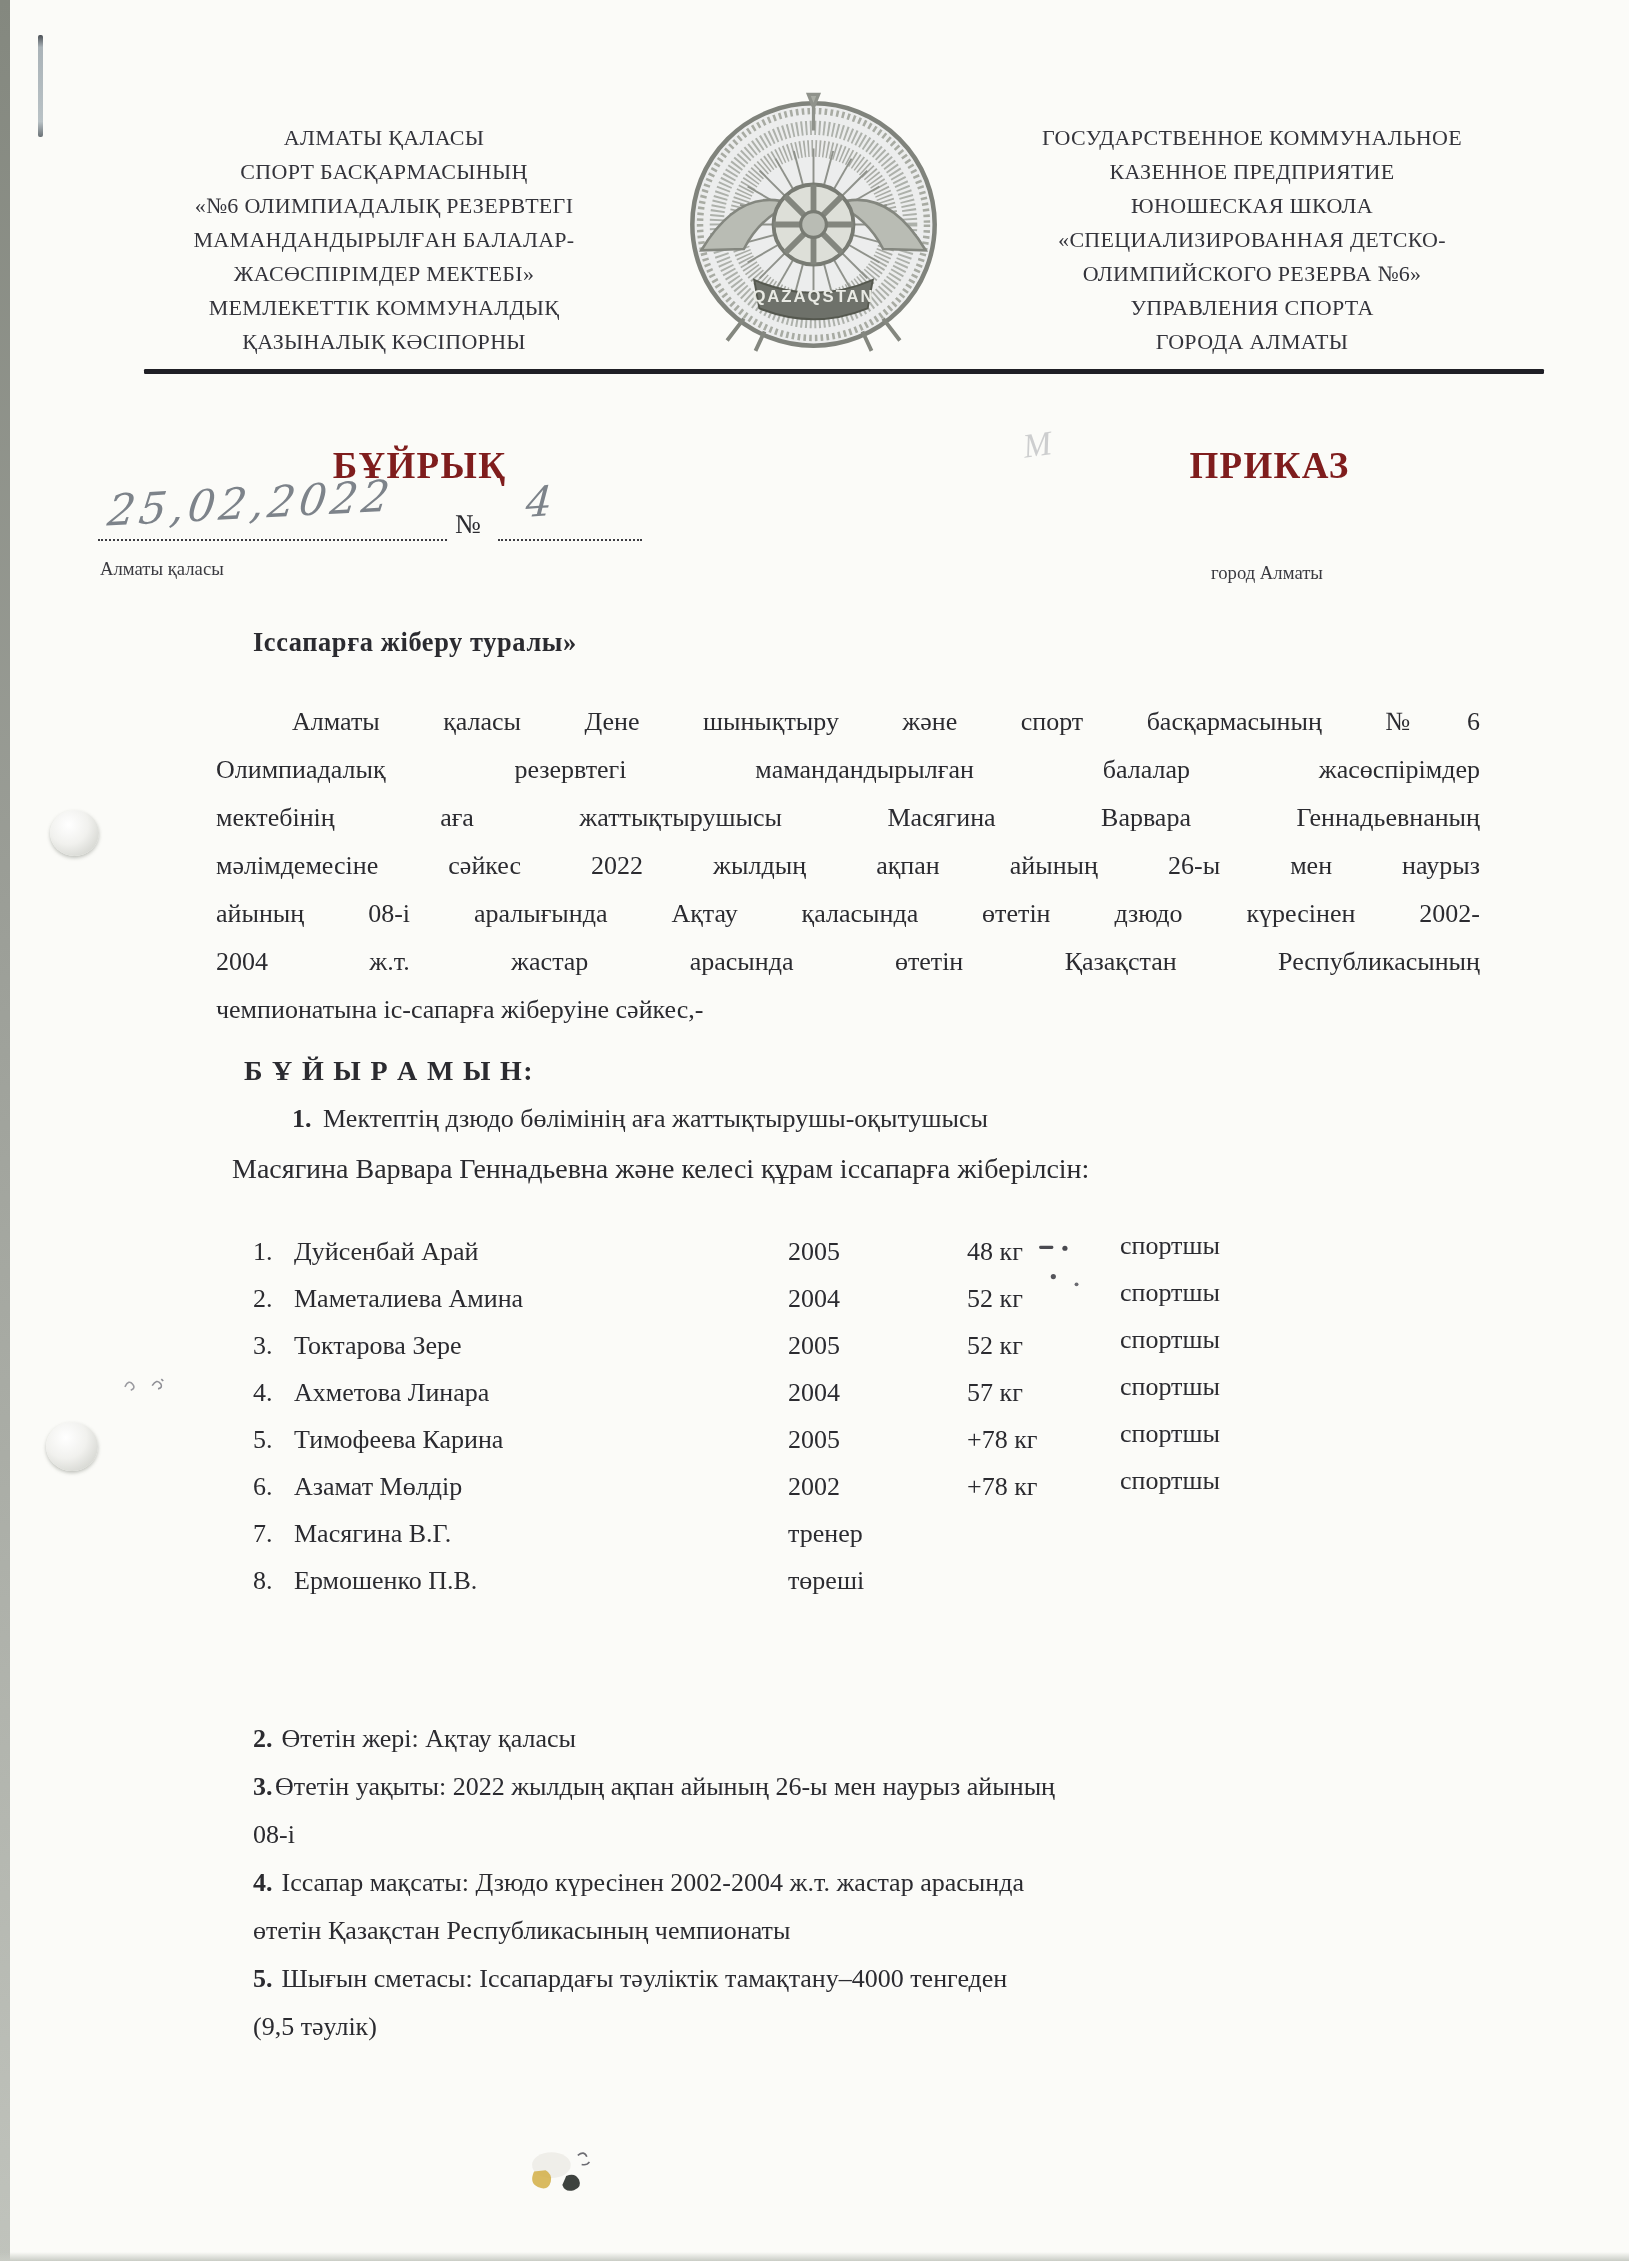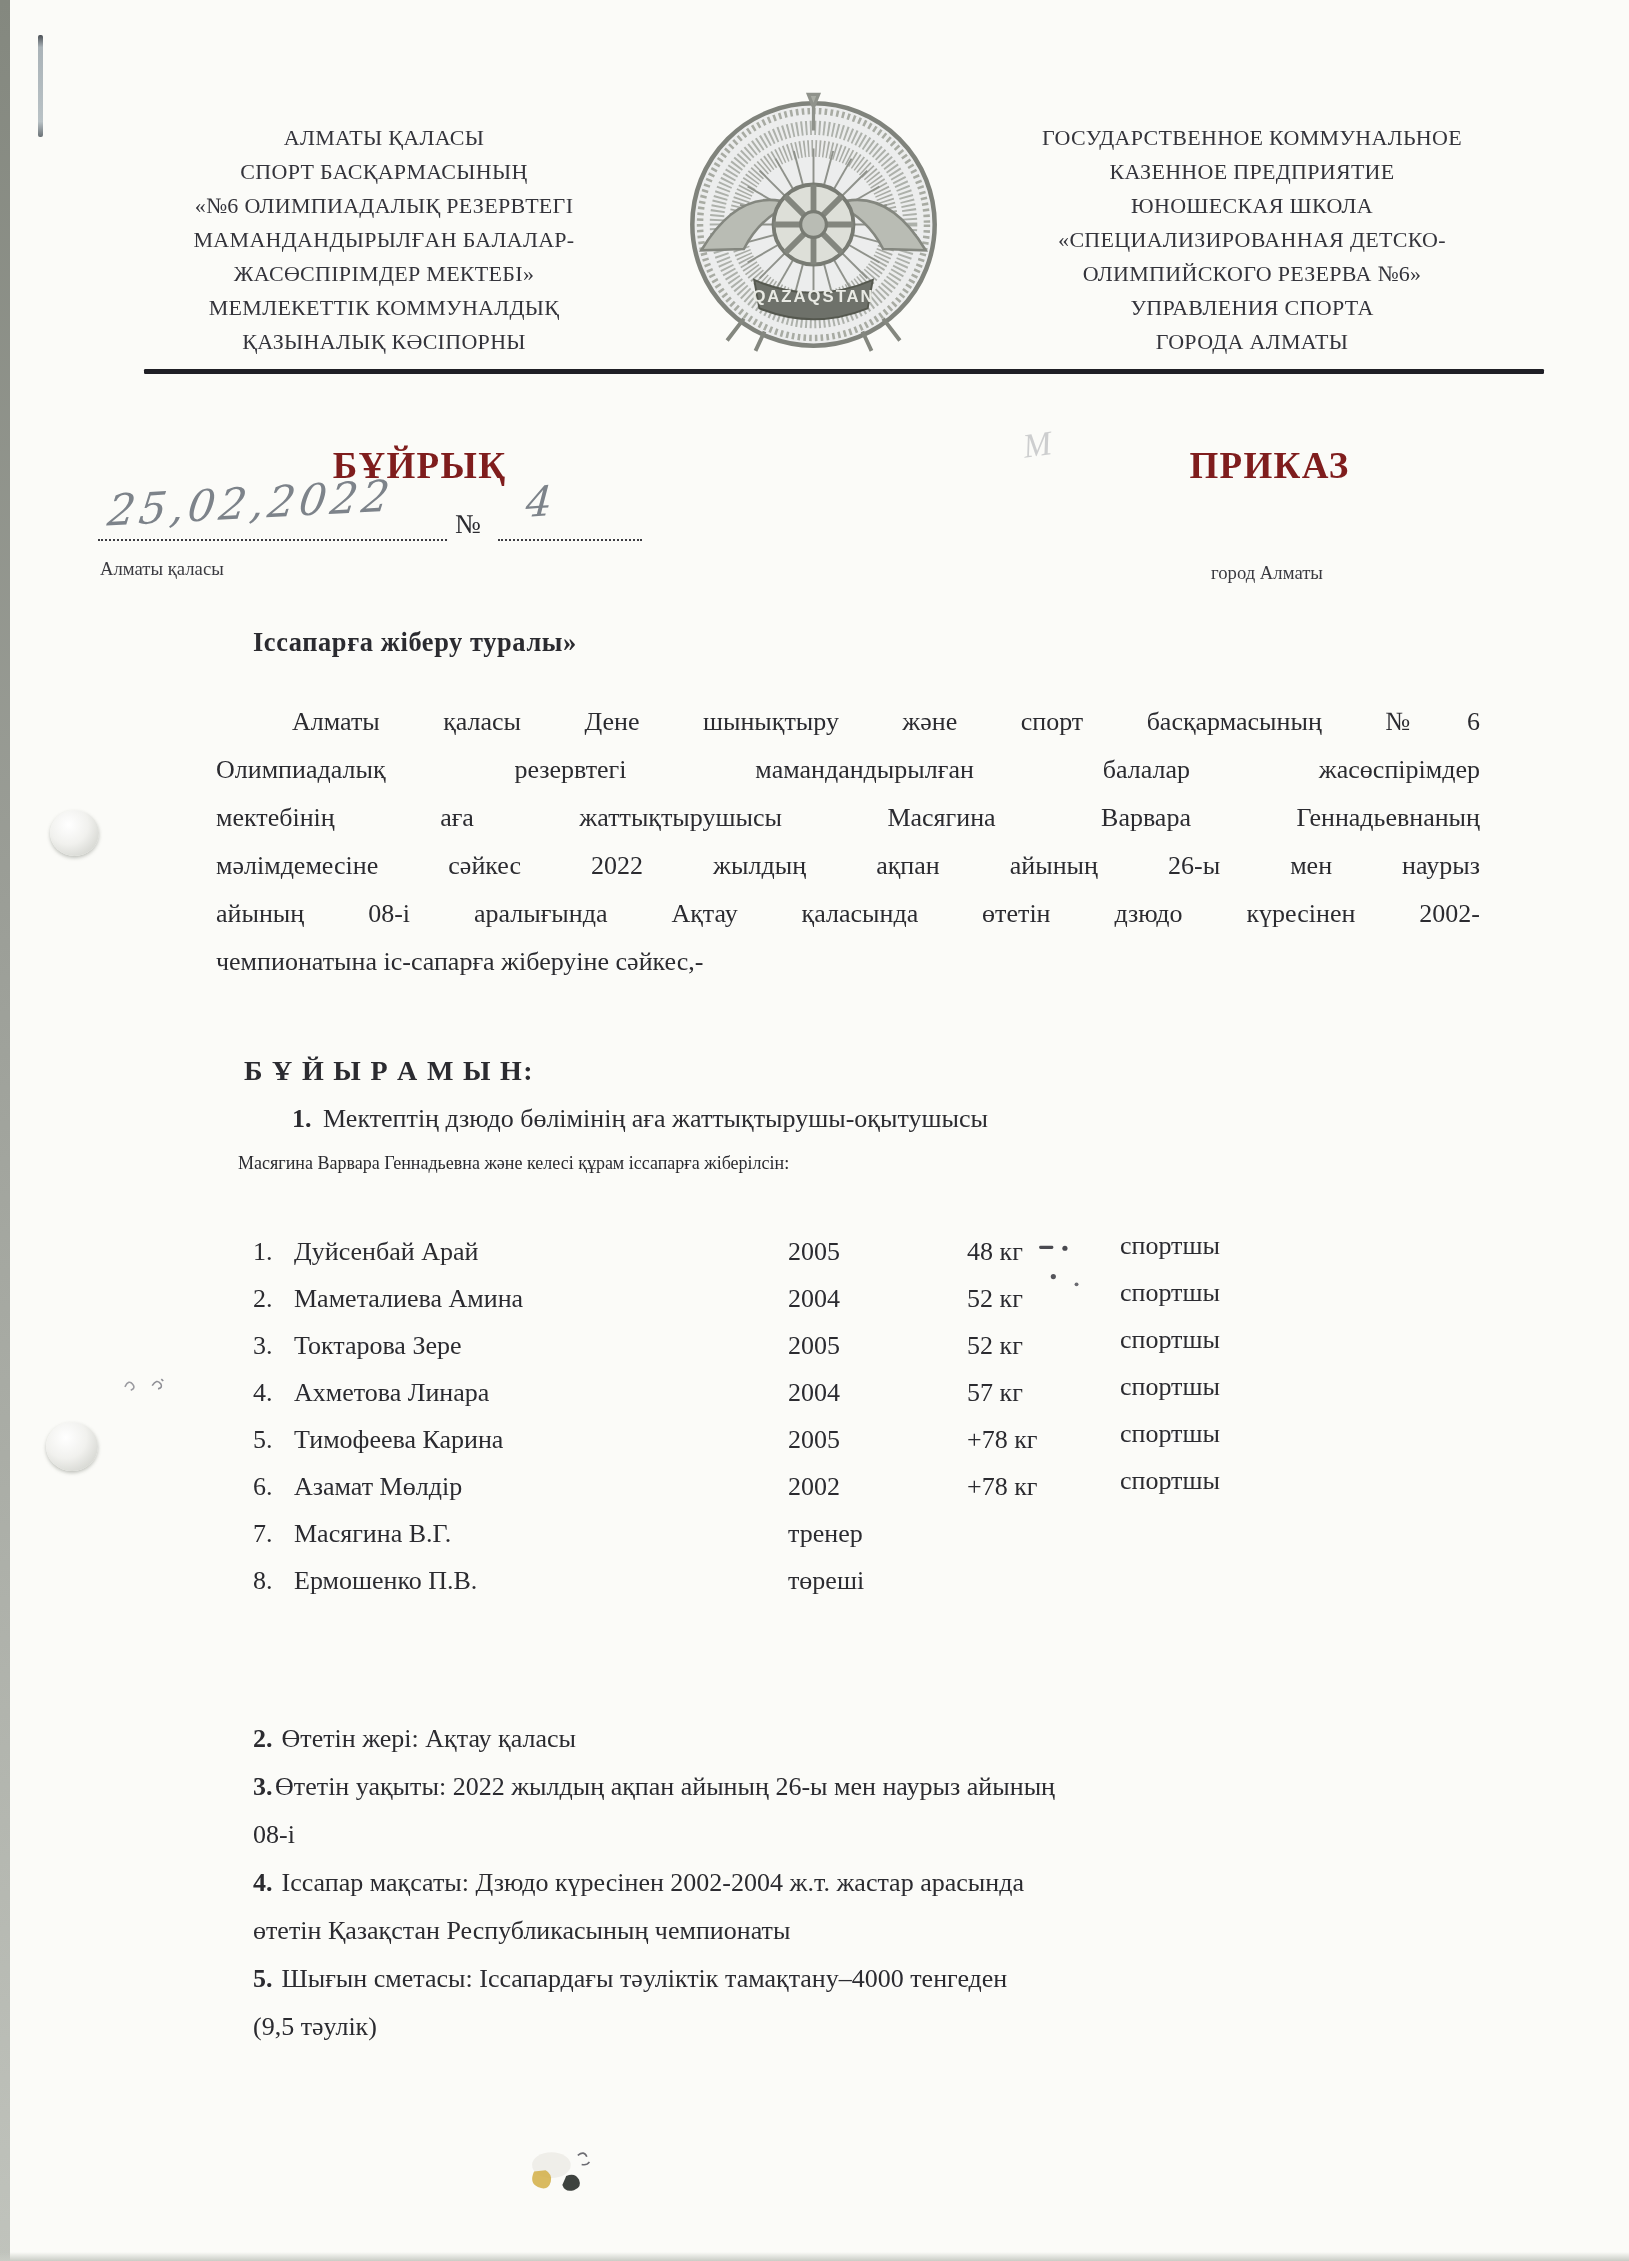--- a/index.html
+++ b/index.html
@@ -58,21 +58,21 @@
     letter-spacing:0.6px;}
   .para{position:absolute;left:216px;top:698px;width:1264px;
     font-size:26px;line-height:48px;}
   .jline{text-align:justify;text-align-last:justify;}
   .jfirst{text-indent:76px;}
   .jlast{text-align:left;text-align-last:left;}
   .resolve{position:absolute;left:216px;top:1055px;font-size:28px;font-weight:bold;
     letter-spacing:1.3px;margin-left:28px;}
   .item1{position:absolute;left:216px;top:1104px;width:1283px;font-size:26px;}
   .item1 .n{font-weight:bold;padding-left:76px;padding-right:11.6px;}
-  .item1-cont{position:absolute;left:232px;top:1153px;width:1283px;font-size:18px;margin-left:6px;}
+  .item1-cont{position:absolute;left:232px;top:1153px;width:1283px;font-size:28px;}
   
   .athletes{position:absolute;left:253px;top:1237px;width:1128px;font-size:26px;}
   .arow{display:flex;height:47px;align-items:baseline;}
   .arow .num{width:41px;}
   .arow .name{width:494px;}
   .arow .year{width:179px;}
   .arow .weight{width:153px;}
   .arow .role{position:relative;top:-6.4px;}
   
   .items{position:absolute;left:253px;top:1715px;width:1264px;
@@ -193,20 +193,21 @@
   <div class="place place-ru" data-name="place-russian">город Алматы</div>
 
   <div class="subject" data-name="order-subject">Іссапарға  жіберу туралы»</div>
 
   <div class="para" data-name="order-preamble">
     <div class="jline jfirst" data-name="preamble-line">Алматы қаласы Дене шынықтыру және спорт басқармасының №6</div>
     <div class="jline" data-name="preamble-line">Олимпиадалық резервтегі мамандандырылған балалар жасөспірімдер</div>
     <div class="jline" data-name="preamble-line">мектебінің аға жаттықтырушысы Масягина Варвара Геннадьевнаның</div>
     <div class="jline" data-name="preamble-line">мәлімдемесіне сәйкес 2022 жылдың ақпан айының 26-ы мен наурыз</div>
     <div class="jline" data-name="preamble-line">айының 08-і аралығында Ақтау қаласында өтетін дзюдо күресінен 2002-</div>
+    <div class="jline" data-name="preamble-line">2004 ж.т. жастар арасында өтетін Қазақстан Республикасының</div>
     <div class="jline jlast" data-name="preamble-line">чемпионатына іс-сапарға жіберуіне сәйкес,-</div>
   </div>
 
   <div class="resolve" data-name="resolve-heading">Б Ұ Й Ы Р А М Ы Н:</div>
 
   <div class="item1" data-name="order-item-1">
     <span class="n" data-name="item-number">1.</span><span data-name="item-text">Мектептің дзюдо бөлімінің аға жаттықтырушы-оқытушысы</span>
   </div>
   <div class="item1-cont" data-name="order-item-1-continuation">Масягина Варвара Геннадьевна және келесі құрам іссапарға жіберілсін:</div>
 

